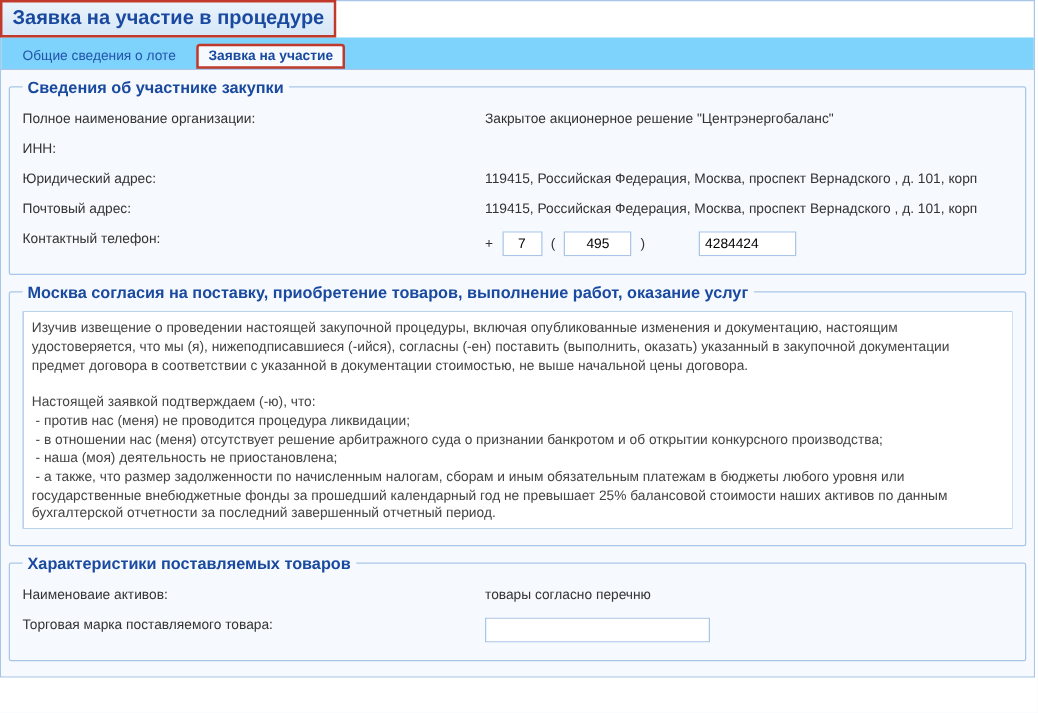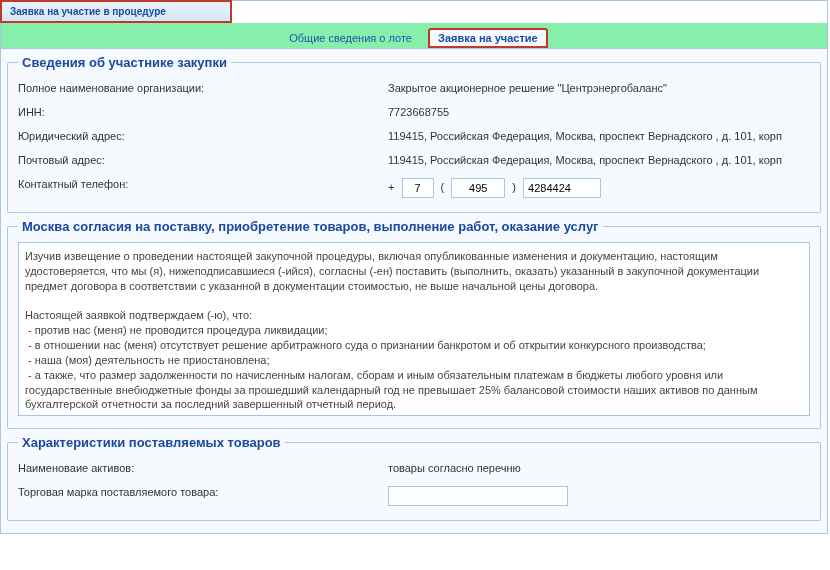--- a/index.html
+++ b/index.html
@@ -17,32 +17,31 @@
     border: 1px solid #a9c6e8;
     background: #fff;
     width: 828px;
   }
   .panel-title {
     background: linear-gradient(#eaf3fc, #d6e7f7);
     border-bottom: 1px solid #a9c6e8;
     padding: 4px 8px;
     color: #1a4aa0;
     font-weight: bold;
-    font-size: 10px;
+    font-size: 16px;
     border: 2px solid #c0392b;
     border-width: 2px;
     display: inline-block;
     margin: -1px 0 0 -1px;
     min-width: 232px;
   }
   .tabs-row {
-    background: #86efac;
+    background: #7dd3fc;
     padding: 4px 6px 0 6px;
     border-bottom: 1px solid #a9c6e8;
-    text-align: center;
   }
   .tab {
     display: inline-block;
     padding: 4px 10px;
     font-size: 11px;
     color: #2255aa;
     cursor: pointer;
     border: 1px solid transparent;
     border-bottom: none;
     margin-right: 2px;
@@ -94,21 +93,21 @@
   .phone-group input {
     border: 1px solid #a9c6e8;
     font-size: 11px;
     padding: 2px 4px;
     height: 20px;
     vertical-align: middle;
   }
   .phone-plus { margin-right: 4px; }
   .phone-country { width: 32px; text-align: center; }
   .phone-area { width: 54px; text-align: center; }
-  .phone-number { width: 78px; }
+  .phone-number { width: 78px; margin-left: 36px; }
   .paren { margin: 0 4px; }
   textarea.consent {
     width: 100%;
     height: 174px;
     border: 1px solid #a9c6e8;
     font-family: Verdana, Arial, sans-serif;
     font-size: 11px;
     color: #444;
     padding: 6px;
     resize: none;
@@ -140,21 +139,20 @@
 
     <fieldset>
       <legend>Сведения об участнике закупки</legend>
 
       <div class="form-row">
         <div class="form-label">Полное наименование организации:</div>
         <div class="form-value">Закрытое акционерное решение "Центрэнергобаланс"</div>
       </div>
       <div class="form-row">
         <div class="form-label">ИНН:</div>
-        <div class="form-value">7723668755</div>
       </div>
       <div class="form-row">
         <div class="form-label">Юридический адрес:</div>
         <div class="form-value">119415, Российская Федерация, Москва, проспект Вернадского , д. 101, корп</div>
       </div>
       <div class="form-row">
         <div class="form-label">Почтовый адрес:</div>
         <div class="form-value">119415, Российская Федерация, Москва, проспект Вернадского , д. 101, корп</div>
       </div>
       <div class="form-row">

